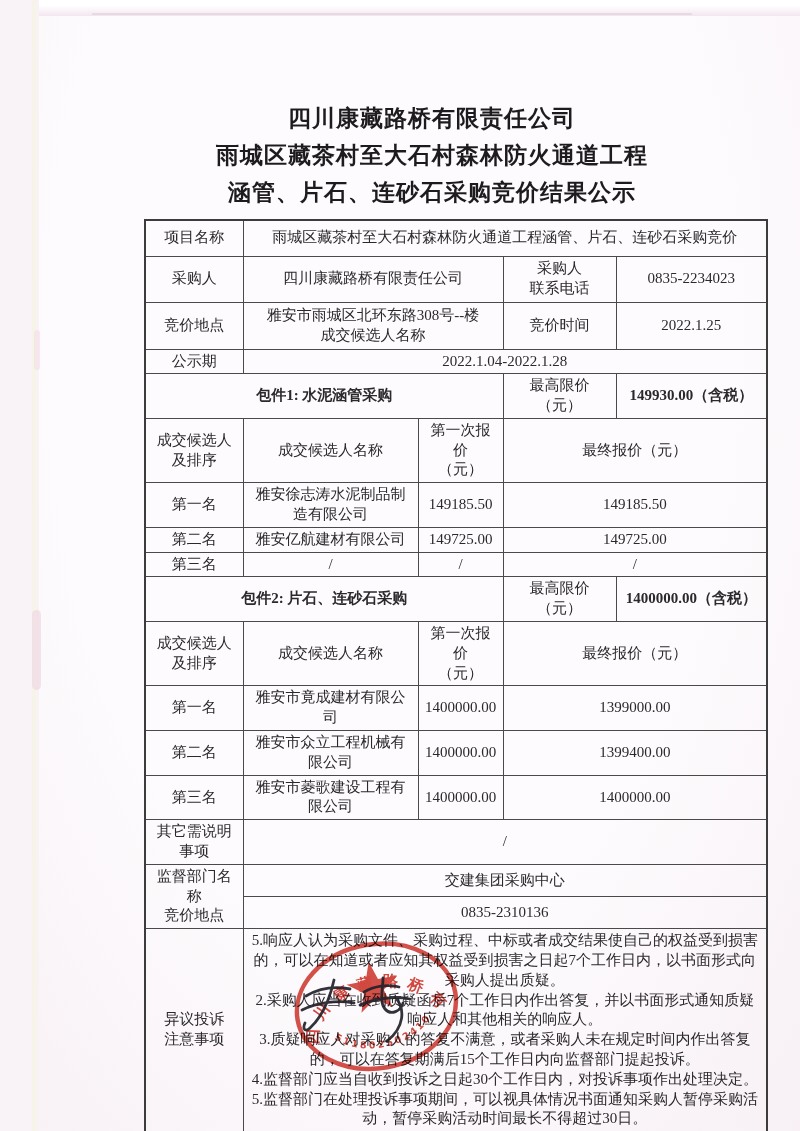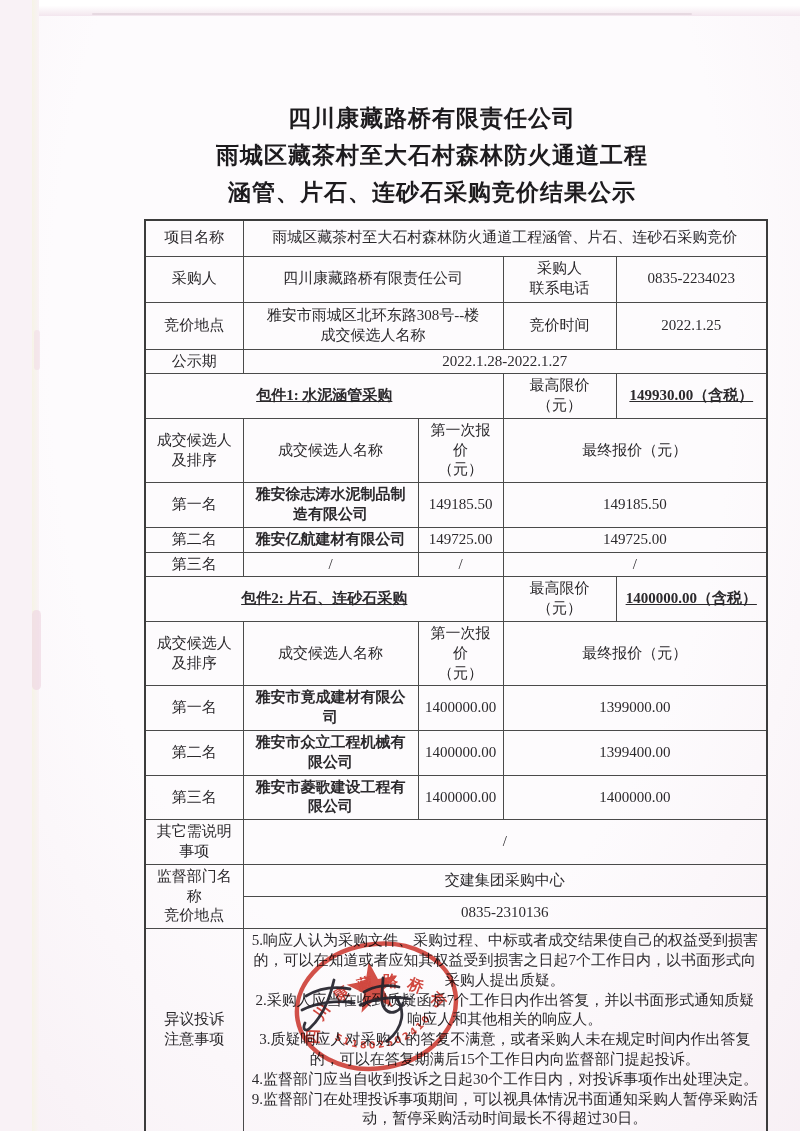--- a/index.html
+++ b/index.html
@@ -37,23 +37,23 @@
     background:transparent;
     position:relative;z-index:1;
   }
   table.result td{
     border:1px solid #4a4a4a;
     text-align:center;vertical-align:middle;
     font-size:15px;line-height:1.32;
     padding:2px 6px;color:#2b292c;
     overflow:hidden;
   }
-  td.left{text-align:left;padding-left:10px;font-weight:bold;}
+  td.left{text-align:left;padding-left:10px;}
   td.pre{white-space:pre-line;}
-  td.bold{font-weight:700;text-decoration:underline;}
+  td.bold{font-weight:700;}
   td.objection{
     text-align:left;vertical-align:top;
     font-size:14px;line-height:1.4;padding:5px 10px 4px 10px;
   }
   td.objection div{margin:0;}
 
   .seal{
     position:absolute;left:256px;top:940px;width:180px;height:150px;
     z-index:3;mix-blend-mode:multiply;opacity:.92;
     transform:rotate(-10deg);
@@ -107,21 +107,21 @@
     <tr style="height:47px">
       <td>竞价地点</td>
       <td colspan="2" class="pre">雅安市雨城区北环东路308号--楼
 成交候选人名称</td>
       <td>竞价时间</td>
       <td>2022.1.25</td>
     </tr>
 
     <tr style="height:22px">
       <td>公示期</td>
-      <td colspan="4">2022.1.28-2022.1.27</td>
+      <td colspan="4">2022.1.04-2022.1.28</td>
     </tr>
 
     <tr style="height:24px">
       <td colspan="3" class="bold">包件1: 水泥涵管采购</td>
       <td>最高限价（元）</td>
       <td class="bold">149930.00（含税）</td>
     </tr>
     <tr style="height:44px">
       <td class="pre">成交候选人
 及排序</td>
@@ -197,21 +197,21 @@
     </tr>
 
     <tr style="height:196px">
       <td class="pre">异议投诉
 注意事项</td>
       <td colspan="4" class="objection">
         <div>5.响应人认为采购文件、采购过程、中标或者成交结果使自己的权益受到损害的，可以在知道或者应知其权益受到损害之日起7个工作日内，以书面形式向采购人提出质疑。</div>
         <div>2.采购人应当在收到质疑函后7个工作日内作出答复，并以书面形式通知质疑响应人和其他相关的响应人。</div>
         <div>3.质疑响应人对采购人的答复不满意，或者采购人未在规定时间内作出答复的，可以在答复期满后15个工作日内向监督部门提起投诉。</div>
         <div>4.监督部门应当自收到投诉之日起30个工作日内，对投诉事项作出处理决定。</div>
-        <div>9.监督部门在处理投诉事项期间，可以视具体情况书面通知采购人暂停采购活动，暂停采购活动时间最长不得超过30日。</div>
+        <div>5.监督部门在处理投诉事项期间，可以视具体情况书面通知采购人暂停采购活动，暂停采购活动时间最长不得超过30日。</div>
       </td>
     </tr>
   </tbody>
     </table>
 
   <div class="seal">
     <svg width="180" height="150" viewBox="0 0 180 150" xmlns="http://www.w3.org/2000/svg">
       <defs>
         <path id="sealTopArc" d="M 26,94 A 64,47 0 1 1 154,94" fill="none"></path>
         <path id="sealBottomArc" d="M 40,88 A 60,44 0 0 0 140,88" fill="none"></path>

